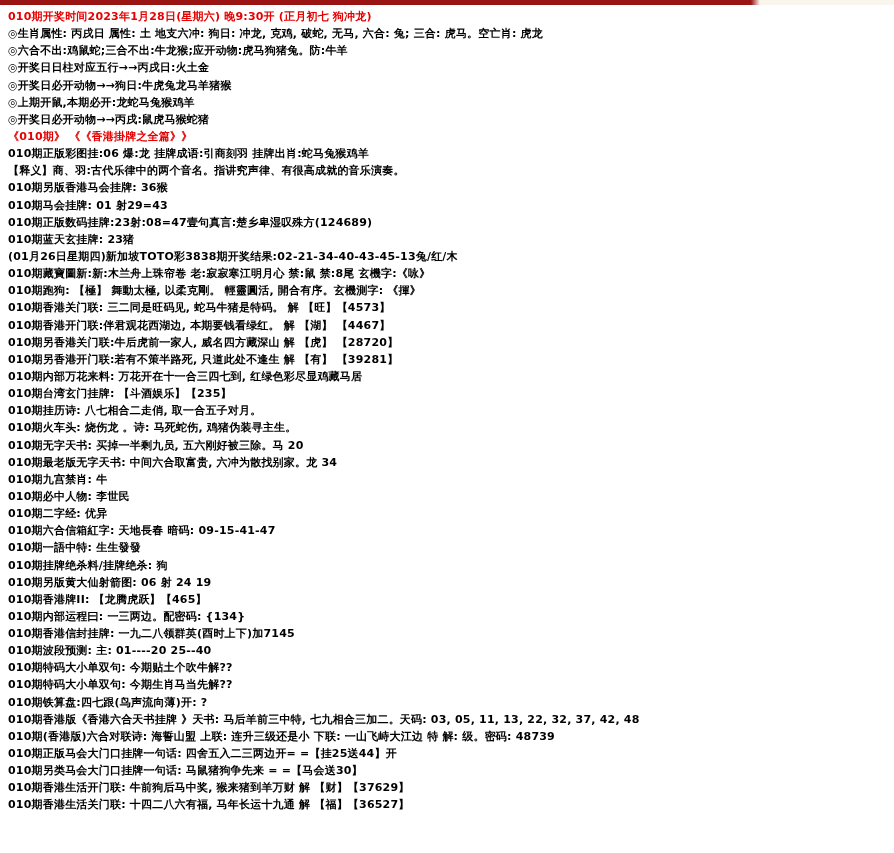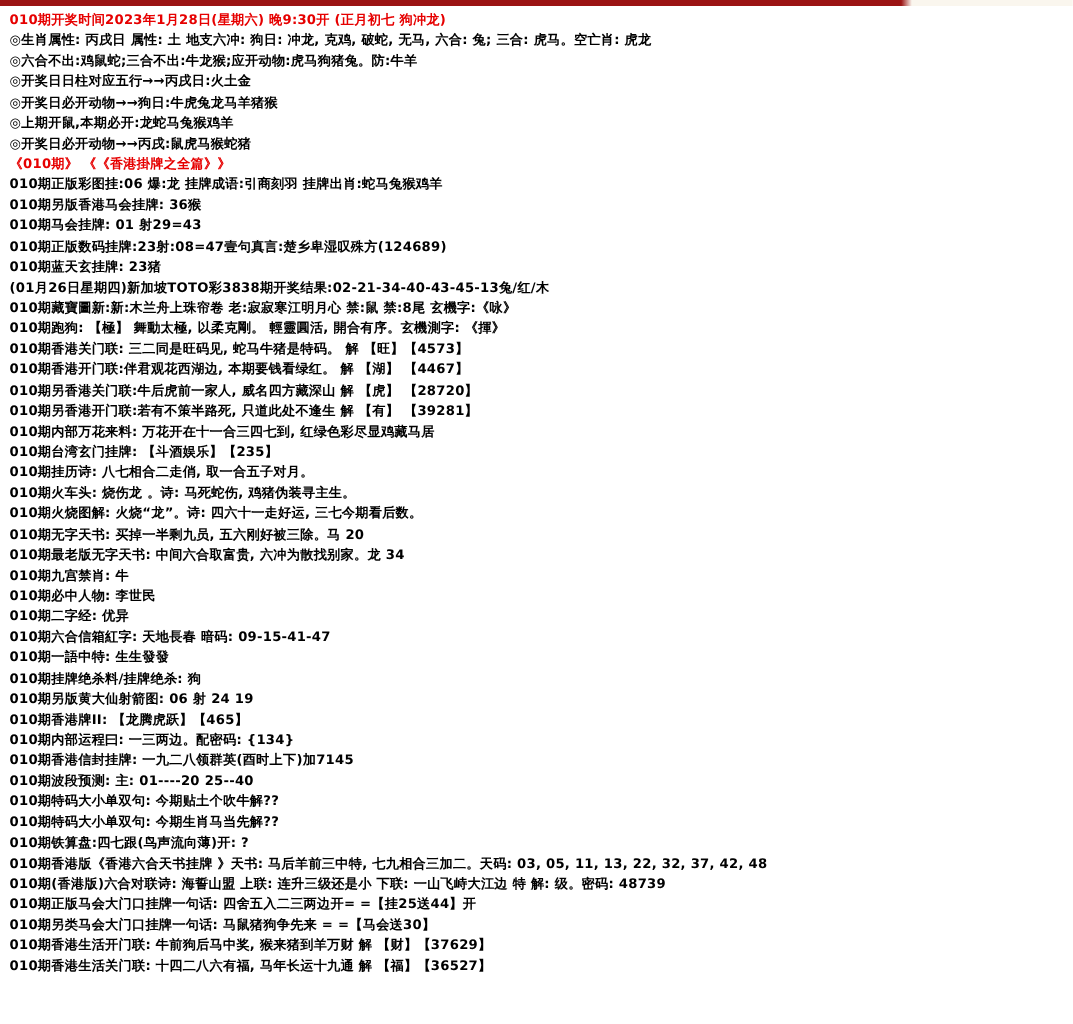--- a/index.html
+++ b/index.html
@@ -42,36 +42,36 @@
 
 <div class="line red">010期开奖时间2023年1月28日(星期六) 晚9:30开 (正月初七 狗冲龙)</div>
     <div class="line">◎生肖属性: 丙戌日 属性: 土 地支六冲: 狗日: 冲龙, 克鸡, 破蛇, 无马,  六合: 兔; 三合: 虎马。空亡肖: 虎龙</div>
     <div class="line">◎六合不出:鸡鼠蛇;三合不出:牛龙猴;应开动物:虎马狗猪兔。防:牛羊</div>
     <div class="line">◎开奖日日柱对应五行→→丙戌日:火土金</div>
     <div class="line">◎开奖日必开动物→→狗日:牛虎兔龙马羊猪猴</div>
     <div class="line">◎上期开鼠,本期必开:龙蛇马兔猴鸡羊</div>
     <div class="line">◎开奖日必开动物→→丙戌:鼠虎马猴蛇猪</div>
     <div class="line red">《010期》 《《香港掛牌之全篇》》</div>
     <div class="line">010期正版彩图挂:06 爆:龙 挂牌成语:引商刻羽 挂牌出肖:蛇马兔猴鸡羊</div>
+    <div class="line">【释义】商、羽:古代乐律中的两个音名。指讲究声律、有很高成就的音乐演奏。</div>
     <div class="line">010期另版香港马会挂牌: 36猴</div>
     <div class="line">010期马会挂牌: 01 射29=43</div>
     <div class="line">010期正版数码挂牌:23射:08=47壹句真言:楚乡卑湿叹殊方(124689)</div>
     <div class="line">010期蓝天玄挂牌: 23猪</div>
     <div class="line">(01月26日星期四)新加坡TOTO彩3838期开奖结果:02-21-34-40-43-45-13兔/红/木</div>
     <div class="line">010期藏寶圖新:新:木兰舟上珠帘卷 老:寂寂寒江明月心 禁:鼠 禁:8尾 玄機字:《咏》</div>
     <div class="line">010期跑狗: 【極】  舞動太極, 以柔克剛。 輕靈圓活, 開合有序。玄機測字: 《揮》</div>
     <div class="line">010期香港关门联: 三二同是旺码见, 蛇马牛猪是特码。 解 【旺】【4573】</div>
     <div class="line">010期香港开门联:伴君观花西湖边, 本期要钱看绿红。 解 【湖】 【4467】</div>
     <div class="line">010期另香港关门联:牛后虎前一家人, 威名四方藏深山 解 【虎】 【28720】</div>
     <div class="line">010期另香港开门联:若有不策半路死, 只道此处不逢生 解 【有】 【39281】</div>
     <div class="line">010期内部万花来料: 万花开在十一合三四七到, 红绿色彩尽显鸡藏马居</div>
     <div class="line">010期台湾玄门挂牌: 【斗酒娱乐】【235】</div>
     <div class="line">010期挂历诗: 八七相合二走俏, 取一合五子对月。</div>
     <div class="line">010期火车头: 烧伤龙 。诗: 马死蛇伤, 鸡猪伪装寻主生。</div>
-    <div class="line">010期火烧图解: 火烧“龙”。诗: 四六十一走好运, 三七今期看后数。</div>
     <div class="line">010期无字天书: 买掉一半剩九员, 五六刚好被三除。马 20</div>
     <div class="line">010期最老版无字天书: 中间六合取富贵, 六冲为散找别家。龙 34</div>
     <div class="line">010期九宫禁肖: 牛</div>
     <div class="line">010期必中人物: 李世民</div>
     <div class="line">010期二字经: 优异</div>
     <div class="line">010期六合信箱紅字: 天地長春 暗码: 09-15-41-47</div>
     <div class="line">010期一語中特: 生生發發</div>
     <div class="line">010期挂牌绝杀料/挂牌绝杀: 狗</div>
     <div class="line">010期另版黄大仙射箭图: 06 射 24 19</div>
     <div class="line">010期香港牌II: 【龙腾虎跃】【465】</div>

